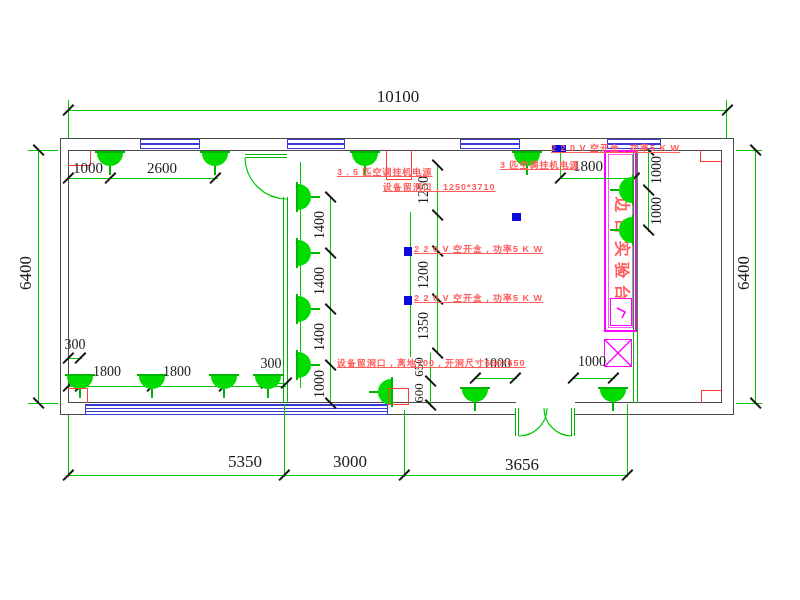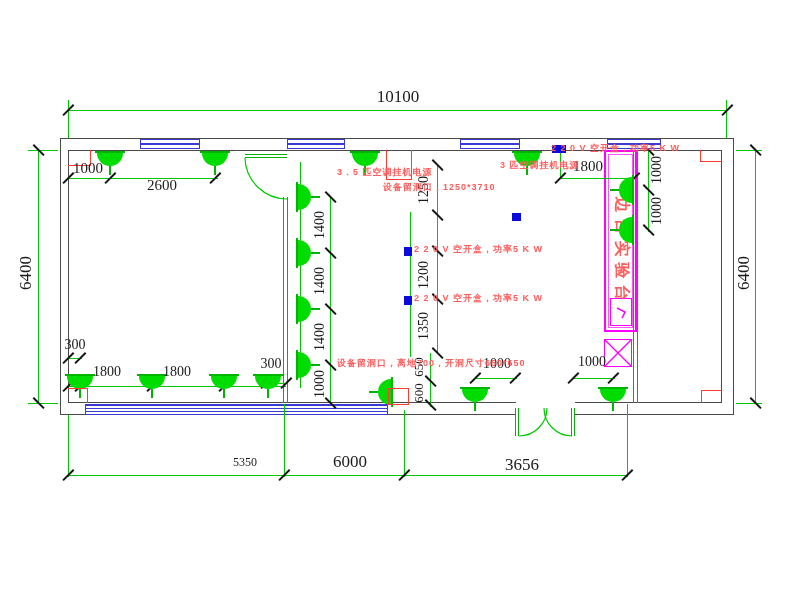--- a/index.html
+++ b/index.html
@@ -10,21 +10,21 @@
   .wall{position:absolute;border:1.5px solid #4a4a4a;box-sizing:border-box;background:transparent;}
   
   .gdbl{position:absolute;border-left:1px solid #00b400;border-right:1px solid #00b400;box-sizing:border-box;}
   .gdblh{position:absolute;border-top:1px solid #00b400;border-bottom:1px solid #00b400;box-sizing:border-box;}
   .gline{position:absolute;background:#00c800;}
   .tick{position:absolute;width:15px;height:2.4px;background:#161616;}
   .tick.h{transform:translate(-7px,-1px) rotate(-45deg);}
   .tick.v{transform:translate(-7px,-1px) rotate(45deg);}
   .dim{position:absolute;color:#1b1b1b;font-family:"Liberation Serif",serif;white-space:nowrap;
     transform:translate(-50%,-50%);}
-  .ann{position:absolute;color:#ff5c5c;font-size:9px;letter-spacing:1px;white-space:nowrap;font-weight:bold;}
+  .ann{position:absolute;color:#ff5c5c;font-size:9px;letter-spacing:1px;white-space:nowrap;font-weight:bold;text-decoration:underline;}
   .lamp{position:absolute;width:30px;height:30px;}
   .lamp div{position:absolute;}
   .lamp .bar,.lamp .stem{background:#00b400;}
   .lamp .dome{background:#00dc00;}
   .lamp-down .bar{left:0;top:14px;width:30px;height:2px}
   .lamp-down .dome{left:2px;top:16px;width:26px;height:13px;border-radius:0 0 14px 14px}
   .lamp-down .stem{left:14px;top:29px;width:1.5px;height:9px}
   .lamp-right .bar{left:14px;top:0;width:2px;height:30px}
   .lamp-right .dome{left:16px;top:2px;width:13px;height:26px;border-radius:0 14px 14px 0}
   .lamp-right .stem{left:29px;top:14px;width:9px;height:1.5px}
@@ -244,25 +244,25 @@
     <div class="socket" style="left: 404px; top: 296px; width: 8px; height: 9px;"></div>
     <div class="redbox" style="left: 386px; top: 150px; width: 26px; height: 30px; border-left: 1.3px solid rgb(255, 59, 48); border-right: 1.3px solid rgb(255, 59, 48); border-bottom: 1.3px solid rgb(255, 59, 48);"></div>
     <div class="redbox" style="left: 388px; top: 388px; width: 21px; height: 17px; border-width: 1.3px; border-style: solid; border-color: rgb(255, 59, 48);"></div>
     <div class="redbox" style="left: 68px; top: 150px; width: 23px; height: 16px; border-right: 1.3px solid rgb(255, 59, 48); border-bottom: 1.3px solid rgb(255, 59, 48);"></div>
     <div class="redbox" style="left: 700px; top: 150px; width: 22px; height: 12px; border-left: 1.3px solid rgb(255, 59, 48); border-bottom: 1.3px solid rgb(255, 59, 48);"></div>
     <div class="redbox" style="left: 68px; top: 388px; width: 20px; height: 15px; border-right: 1.3px solid rgb(255, 59, 48); border-top: 1.3px solid rgb(255, 59, 48);"></div>
     <div class="redbox" style="left: 701px; top: 390px; width: 21px; height: 13px; border-left: 1.3px solid rgb(255, 59, 48); border-top: 1.3px solid rgb(255, 59, 48);"></div>
     <div class="dim" style="left: 398px; top: 97px; font-size: 17px; transform: translate(-50%, -50%) rotate(0deg);">10100</div>
     <div class="dim" style="left: 26px; top: 273px; font-size: 17px; transform: translate(-50%, -50%) rotate(-90deg);">6400</div>
     <div class="dim" style="left: 744px; top: 273px; font-size: 17px; transform: translate(-50%, -50%) rotate(-90deg);">6400</div>
-    <div class="dim" style="left: 245px; top: 462px; font-size: 12px; transform: translate(-50%, -50%) rotate(0deg); text-align: center;">5350</div>
-    <div class="dim" style="left: 350px; top: 462px; font-size: 17px; transform: translate(-50%, -50%) rotate(0deg);">6000</div>
+    <div class="dim" style="left: 245px; top: 462px; font-size: 17px; transform: translate(-50%, -50%) rotate(0deg); text-align: center;">5350</div>
+    <div class="dim" style="left: 350px; top: 462px; font-size: 17px; transform: translate(-50%, -50%) rotate(0deg);">3000</div>
     <div class="dim" style="left: 522px; top: 465px; font-size: 17px; transform: translate(-50%, -50%) rotate(0deg);">3656</div>
     <div class="dim" style="left: 88px; top: 168px; font-size: 15px; transform: translate(-50%, -50%) rotate(0deg);">1000</div>
-    <div class="dim" style="left: 162px; top: 185px; font-size: 15px; transform: translate(-50%, -50%) rotate(0deg);">2600</div>
+    <div class="dim" style="left: 162px; top: 168px; font-size: 15px; transform: translate(-50%, -50%) rotate(0deg);">2600</div>
     <div class="dim" style="left: 588px; top: 166px; font-size: 15px; transform: translate(-50%, -50%) rotate(0deg);">1800</div>
     <div class="dim" style="left: 657px; top: 170px; font-size: 14px; transform: translate(-50%, -50%) rotate(-90deg);">1000</div>
     <div class="dim" style="left: 657px; top: 211px; font-size: 14px; transform: translate(-50%, -50%) rotate(-90deg);">1000</div>
     <div class="dim" style="left: 320px; top: 225px; font-size: 14px; transform: translate(-50%, -50%) rotate(-90deg);">1400</div>
     <div class="dim" style="left: 320px; top: 281px; font-size: 14px; transform: translate(-50%, -50%) rotate(-90deg);">1400</div>
     <div class="dim" style="left: 320px; top: 337px; font-size: 14px; transform: translate(-50%, -50%) rotate(-90deg);">1400</div>
     <div class="dim" style="left: 320px; top: 384px; font-size: 14px; transform: translate(-50%, -50%) rotate(-90deg);">1000</div>
     <div class="dim" style="left: 424px; top: 190px; font-size: 14px; transform: translate(-50%, -50%) rotate(-90deg);">1250</div>
     <div class="dim" style="left: 424px; top: 275px; font-size: 14px; transform: translate(-50%, -50%) rotate(-90deg);">1200</div>
     <div class="dim" style="left: 424px; top: 326px; font-size: 14px; transform: translate(-50%, -50%) rotate(-90deg);">1350</div>

